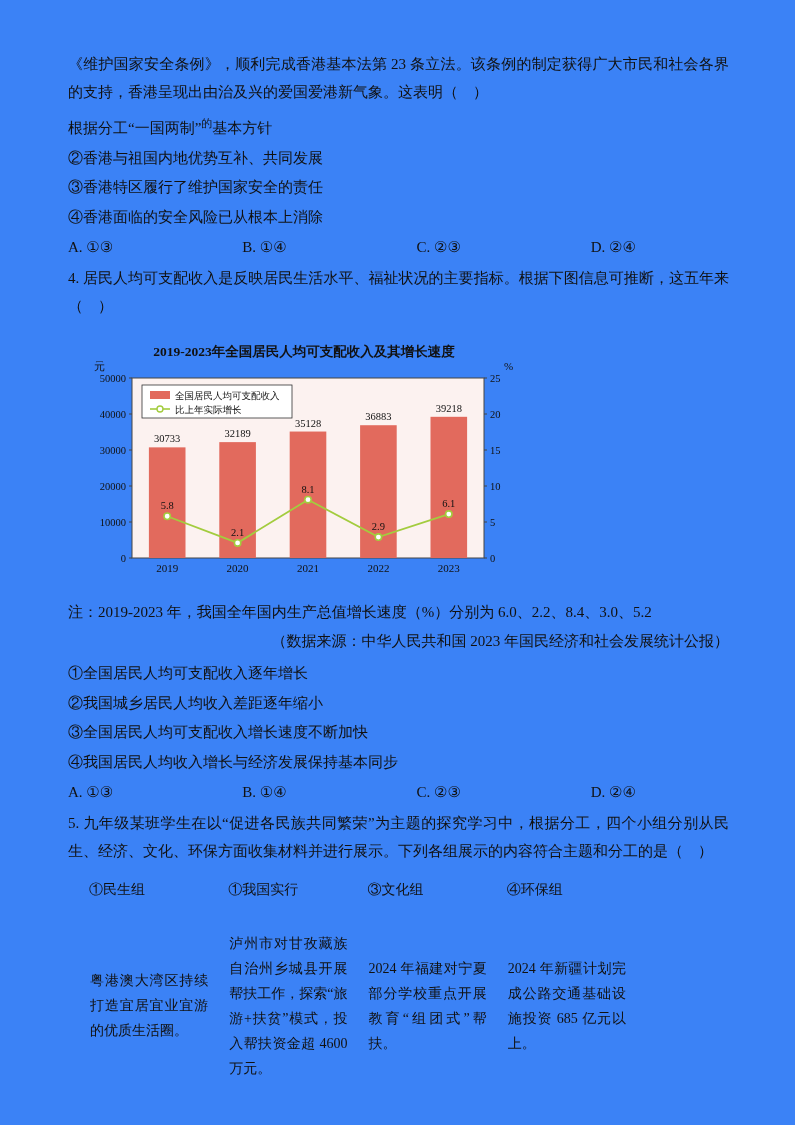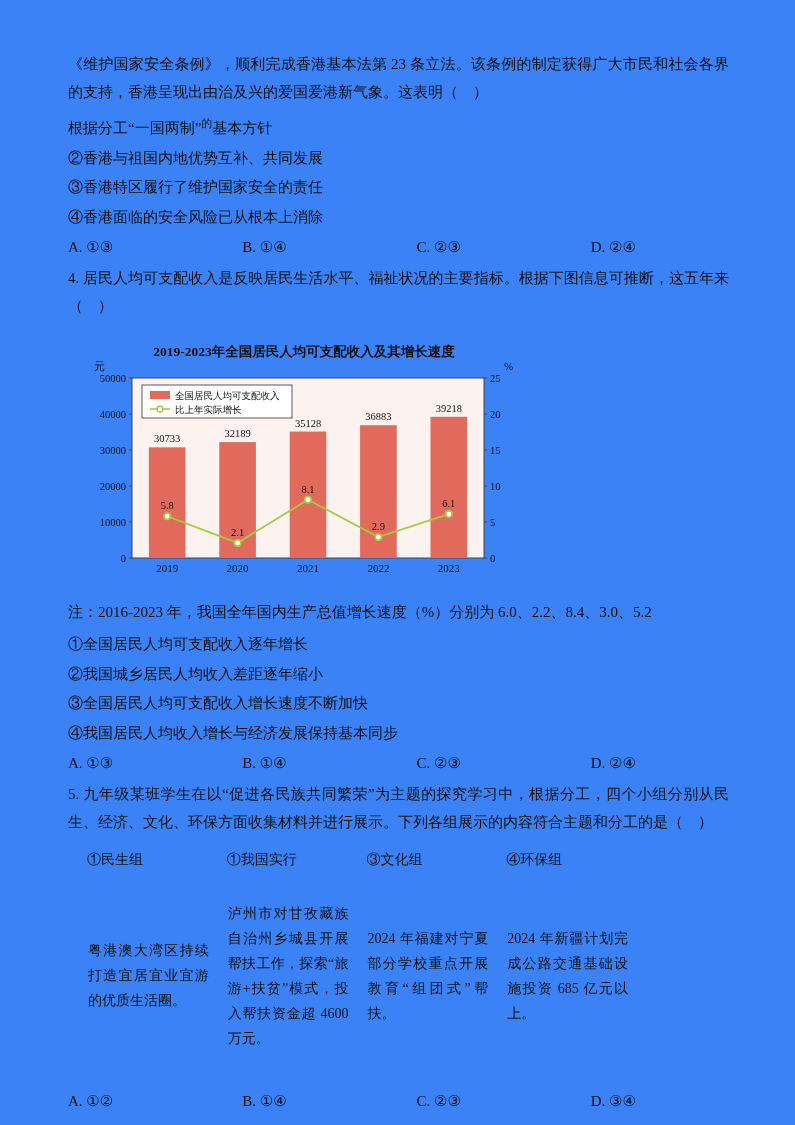--- a/index.html
+++ b/index.html
@@ -22,21 +22,21 @@
   .chart-block { margin:20px 0 4px 12px; width:448px;text-align:center; }
   .note { line-height:29px; margin-top:4px; text-align:justify; }
   .source { line-height:29px; text-align:right; }
   table.materials {
     border-collapse:collapse;
     width:560px;
     margin:5px 0 13px 10px;
     font-size:14px;
     table-layout:fixed;
   }
-  .materials th, .materials td { border:1px solid #3b82f6; }
+  .materials th, .materials td { border:3px solid #3b82f6; }
   .materials th { font-weight:normal; text-align:left; padding:6px 8px; height:36px; vertical-align:middle; }
   .materials td { padding:10px 9px; vertical-align:middle; line-height:25px; height:196px; text-align:justify; }
   svg text { fill:#111; font-family:"Liberation Serif","DejaVu Serif",serif; }
 </style>
 </head>
 <body>
 
 <div class="page">
 
   <p class="para">《维护国家安全条例》，顺利完成香港基本法第 23 条立法。该条例的制定获得广大市民和社会各界的支持，香港呈现出由治及兴的爱国爱港新气象。这表明（　）</p>
@@ -115,21 +115,22 @@
         <text x="368.8" y="167.07999999999998" text-anchor="middle" font-size="10.5">6.1</text>
         <rect x="62" y="45" width="150" height="33" fill="#fff" stroke="#333" stroke-width="0.8"></rect>
         <rect x="70" y="51" width="20" height="8" fill="#e26a5d"></rect>
         <text x="95" y="58.5" font-size="9.5">全国居民人均可支配收入</text>
         <line x1="70" y1="69" x2="90" y2="69" stroke="#a3cc3e" stroke-width="1.6"></line>
         <circle cx="80" cy="69" r="3" fill="#fff" stroke="#a3cc3e" stroke-width="1.4"></circle>
         <text x="95" y="72.5" font-size="9.5">比上年实际增长</text>
       </svg>
   </div>
 
-  <p class="note">注：2016-2023 年，我国全年国内生产总值增长速度（%）分别为 6.0、2.2、8.4、3.0、5.2</p>
+  <p class="note">注：2019-2023 年，我国全年国内生产总值增长速度（%）分别为 6.0、2.2、8.4、3.0、5.2</p>
+  <p class="source">（数据来源：中华人民共和国 2023 年国民经济和社会发展统计公报）</p>
 
   <div class="choices">
     <span class="choice">①全国居民人均可支配收入逐年增长</span>
     <span class="choice">②我国城乡居民人均收入差距逐年缩小</span>
     <span class="choice">③全国居民人均可支配收入增长速度不断加快</span>
     <span class="choice">④我国居民人均收入增长与经济发展保持基本同步</span>
   </div>
 
   <div class="options-row">
     <span>A. ①③</span>

